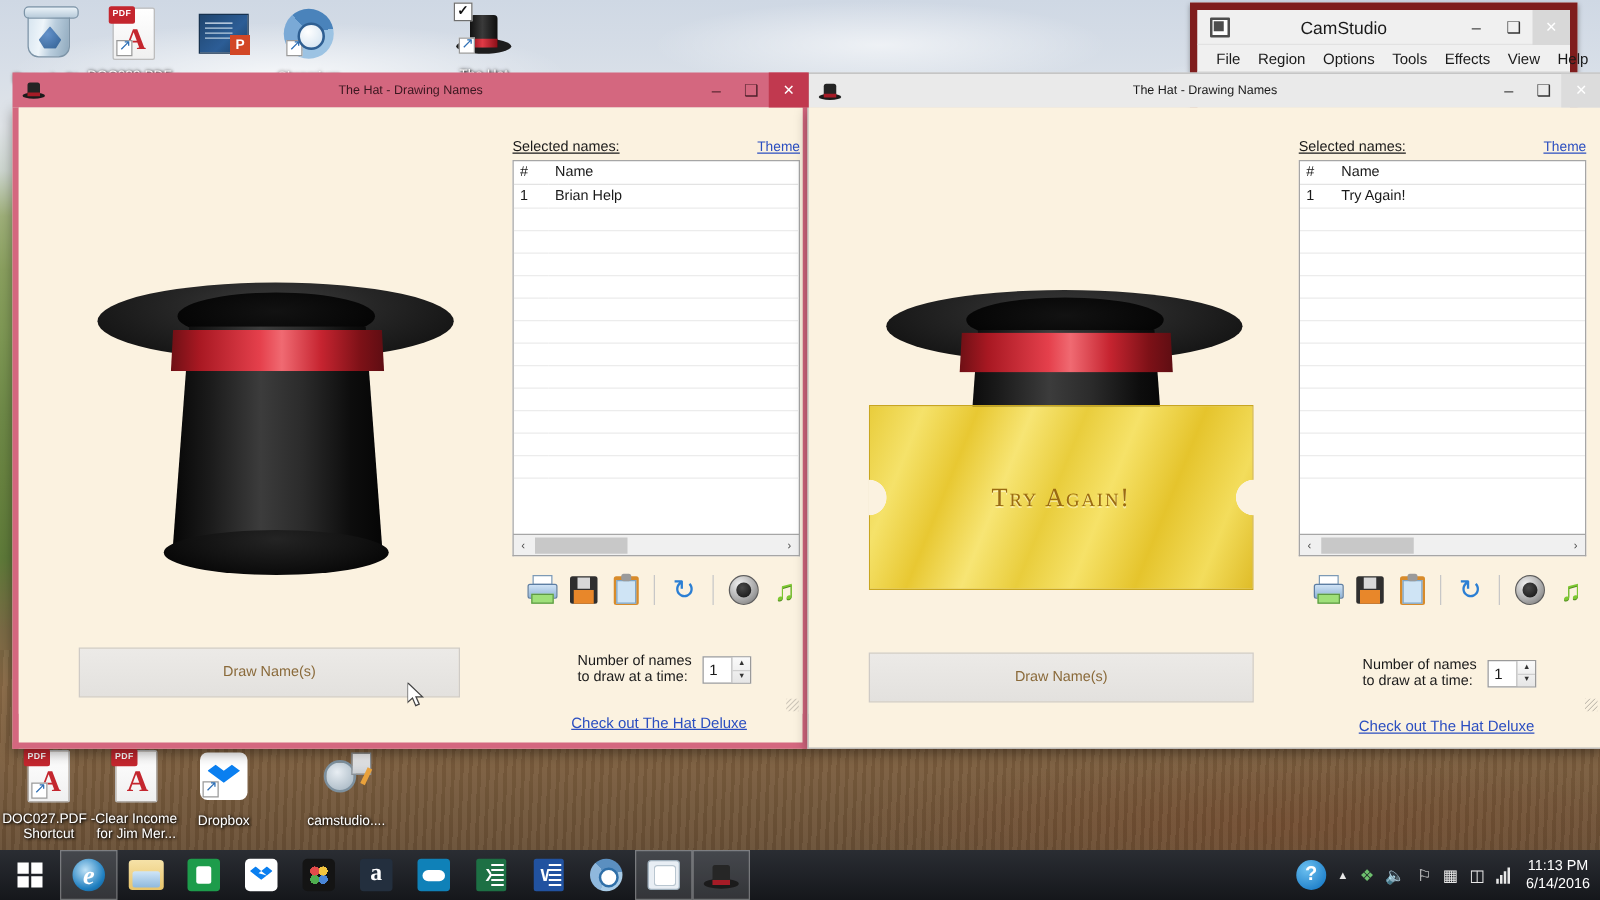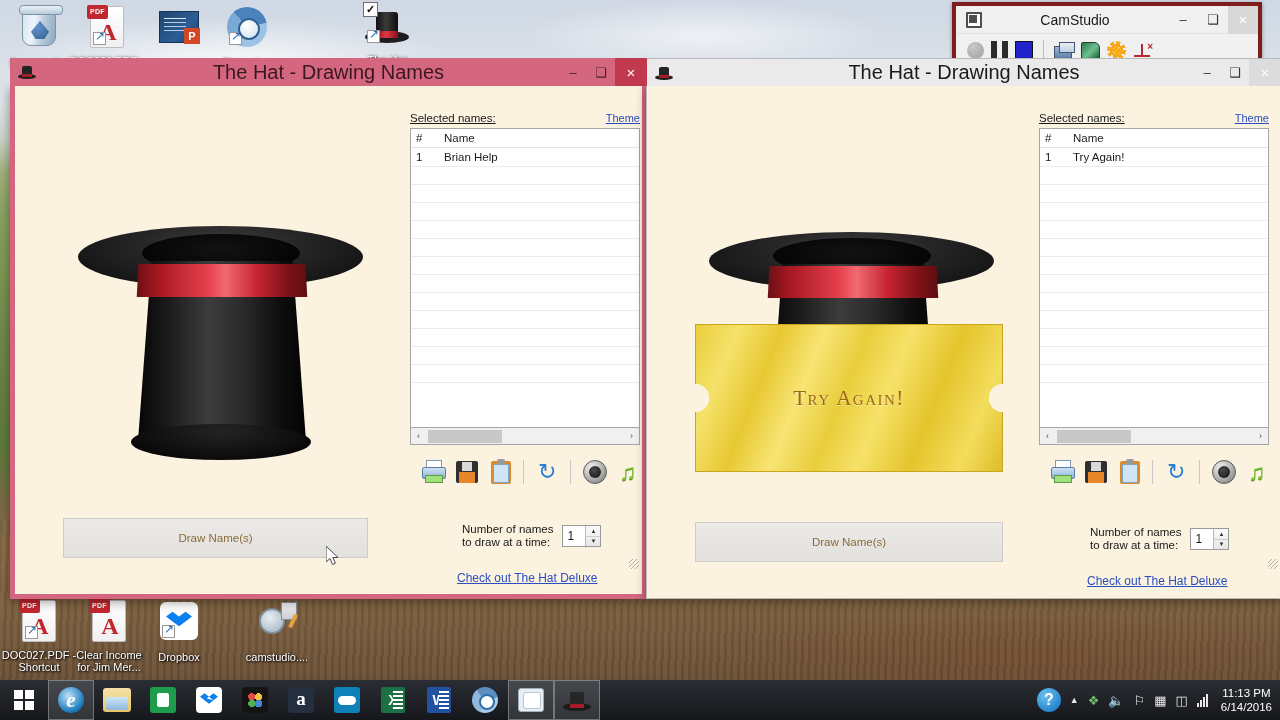--- a/index.html
+++ b/index.html
@@ -134,21 +134,21 @@
     background:radial-gradient(circle at 40% 35%,#e8eef3,#9fb0bd); border:2px solid #7d909e;}
   .ic-cam .box{ position:absolute; right:0; top:0; width:16px;height:18px;
     background:linear-gradient(#f4f4f4,#c9cdd1); border:1px solid #8b9197;}
   .ic-cam .pen{ position:absolute; right:2px; top:12px; width:4px;height:14px;background:#e9a13b;
     transform:rotate(25deg);}
 
   
   #camstudio {
     position: absolute; left: 952px; top: 2px; width: 310px; height: 84px;
     background: #f0f0f0;
-    border: 4px solid #7f1d1d;
+    border: 6px solid #7f1d1d;
     box-shadow: 0 1px 4px rgba(0,0,0,.35);
   }
   #camstudio .tbar {
     height: 28px; display:flex; align-items:center;
     background: #f0f0f0;
     border-bottom: 1px solid #e2e2e2;
   }
   #camstudio .tbar .appicon {
     width: 16px; height:16px; margin-left:10px; border:2px solid #4d4d4d; border-radius:1px;
     position:relative; background:#fff;
@@ -208,21 +208,21 @@
     border: 1px solid #b9b9b9;
     border-top-width: 0;
   }
   .hat-tbar { height: 28px; display:flex; align-items:center; position:relative; }
   #hatwin-left .hat-tbar { background: #d4677f; }
   #hatwin-right .hat-tbar { background: #eaeaea; border:1px solid #b9b9b9; border-bottom:0; }
   .hat-tbar .appicon { width:18px;height:16px; margin-left:8px; position:relative; }
   .hat-tbar .appicon .brim{position:absolute;left:0;bottom:1px;width:18px;height:5px;border-radius:50%;background:#1b1b1b;}
   .hat-tbar .appicon .crown{position:absolute;left:4px;bottom:3px;width:10px;height:11px;background:#242424;border-radius:2px 2px 0 0;}
   .hat-tbar .appicon .band{position:absolute;left:4px;bottom:3px;width:10px;height:3px;background:#a51b26;}
-  .hat-tbar .ttl { position:absolute; left:0; right:0; text-align:center; font-size:20px; }
+  .hat-tbar .ttl { position:absolute; left:0; right:0; text-align:center; font-size:10px; }
   #hatwin-left .hat-tbar .ttl { color:#3a1720; }
   #hatwin-right .hat-tbar .ttl { color:#1a1a1a; }
   .hat-tbar .btns { margin-left:auto; display:flex; height:100%; position:relative; z-index:2; }
   .hat-tbar .wb { width:28px; display:flex;align-items:center;justify-content:center;
     font-size:13px; }
   #hatwin-left .hat-tbar .wb { color:#4a1f28; }
   #hatwin-left .hat-tbar .wb.close { background:#c1394f; color:#fff; width:32px; font-size:15px;}
   #hatwin-right .hat-tbar .wb { color:#333; }
   #hatwin-right .hat-tbar .wb.close { background:#dcdcdc; color:#fff; width:32px; font-size:15px;}
 
@@ -500,20 +500,29 @@
 </div>
 
 <div id="camstudio">
   <div class="tbar">
     <span class="appicon"></span>
     <span class="ttl">CamStudio</span>
     <span class="winbtn">–</span>
     <span class="winbtn">❑</span>
     <span class="winbtn close">×</span>
   </div>
+  <div class="menubar">
+    <span>File</span>
+    <span>Region</span>
+    <span>Options</span>
+    <span>Tools</span>
+    <span>Effects</span>
+    <span>View</span>
+    <span>Help</span>
+  </div>
   <div class="toolbar">
     <span class="cs-rec"></span>
     <span class="cs-pause"></span>
     <span class="cs-stop"></span>
     <span class="cs-sep"></span>
     <span class="cs-win"></span>
     <span class="cs-film"></span>
     <span class="cs-sun"></span>
     <span class="cs-ang">
         <i>×</i>

